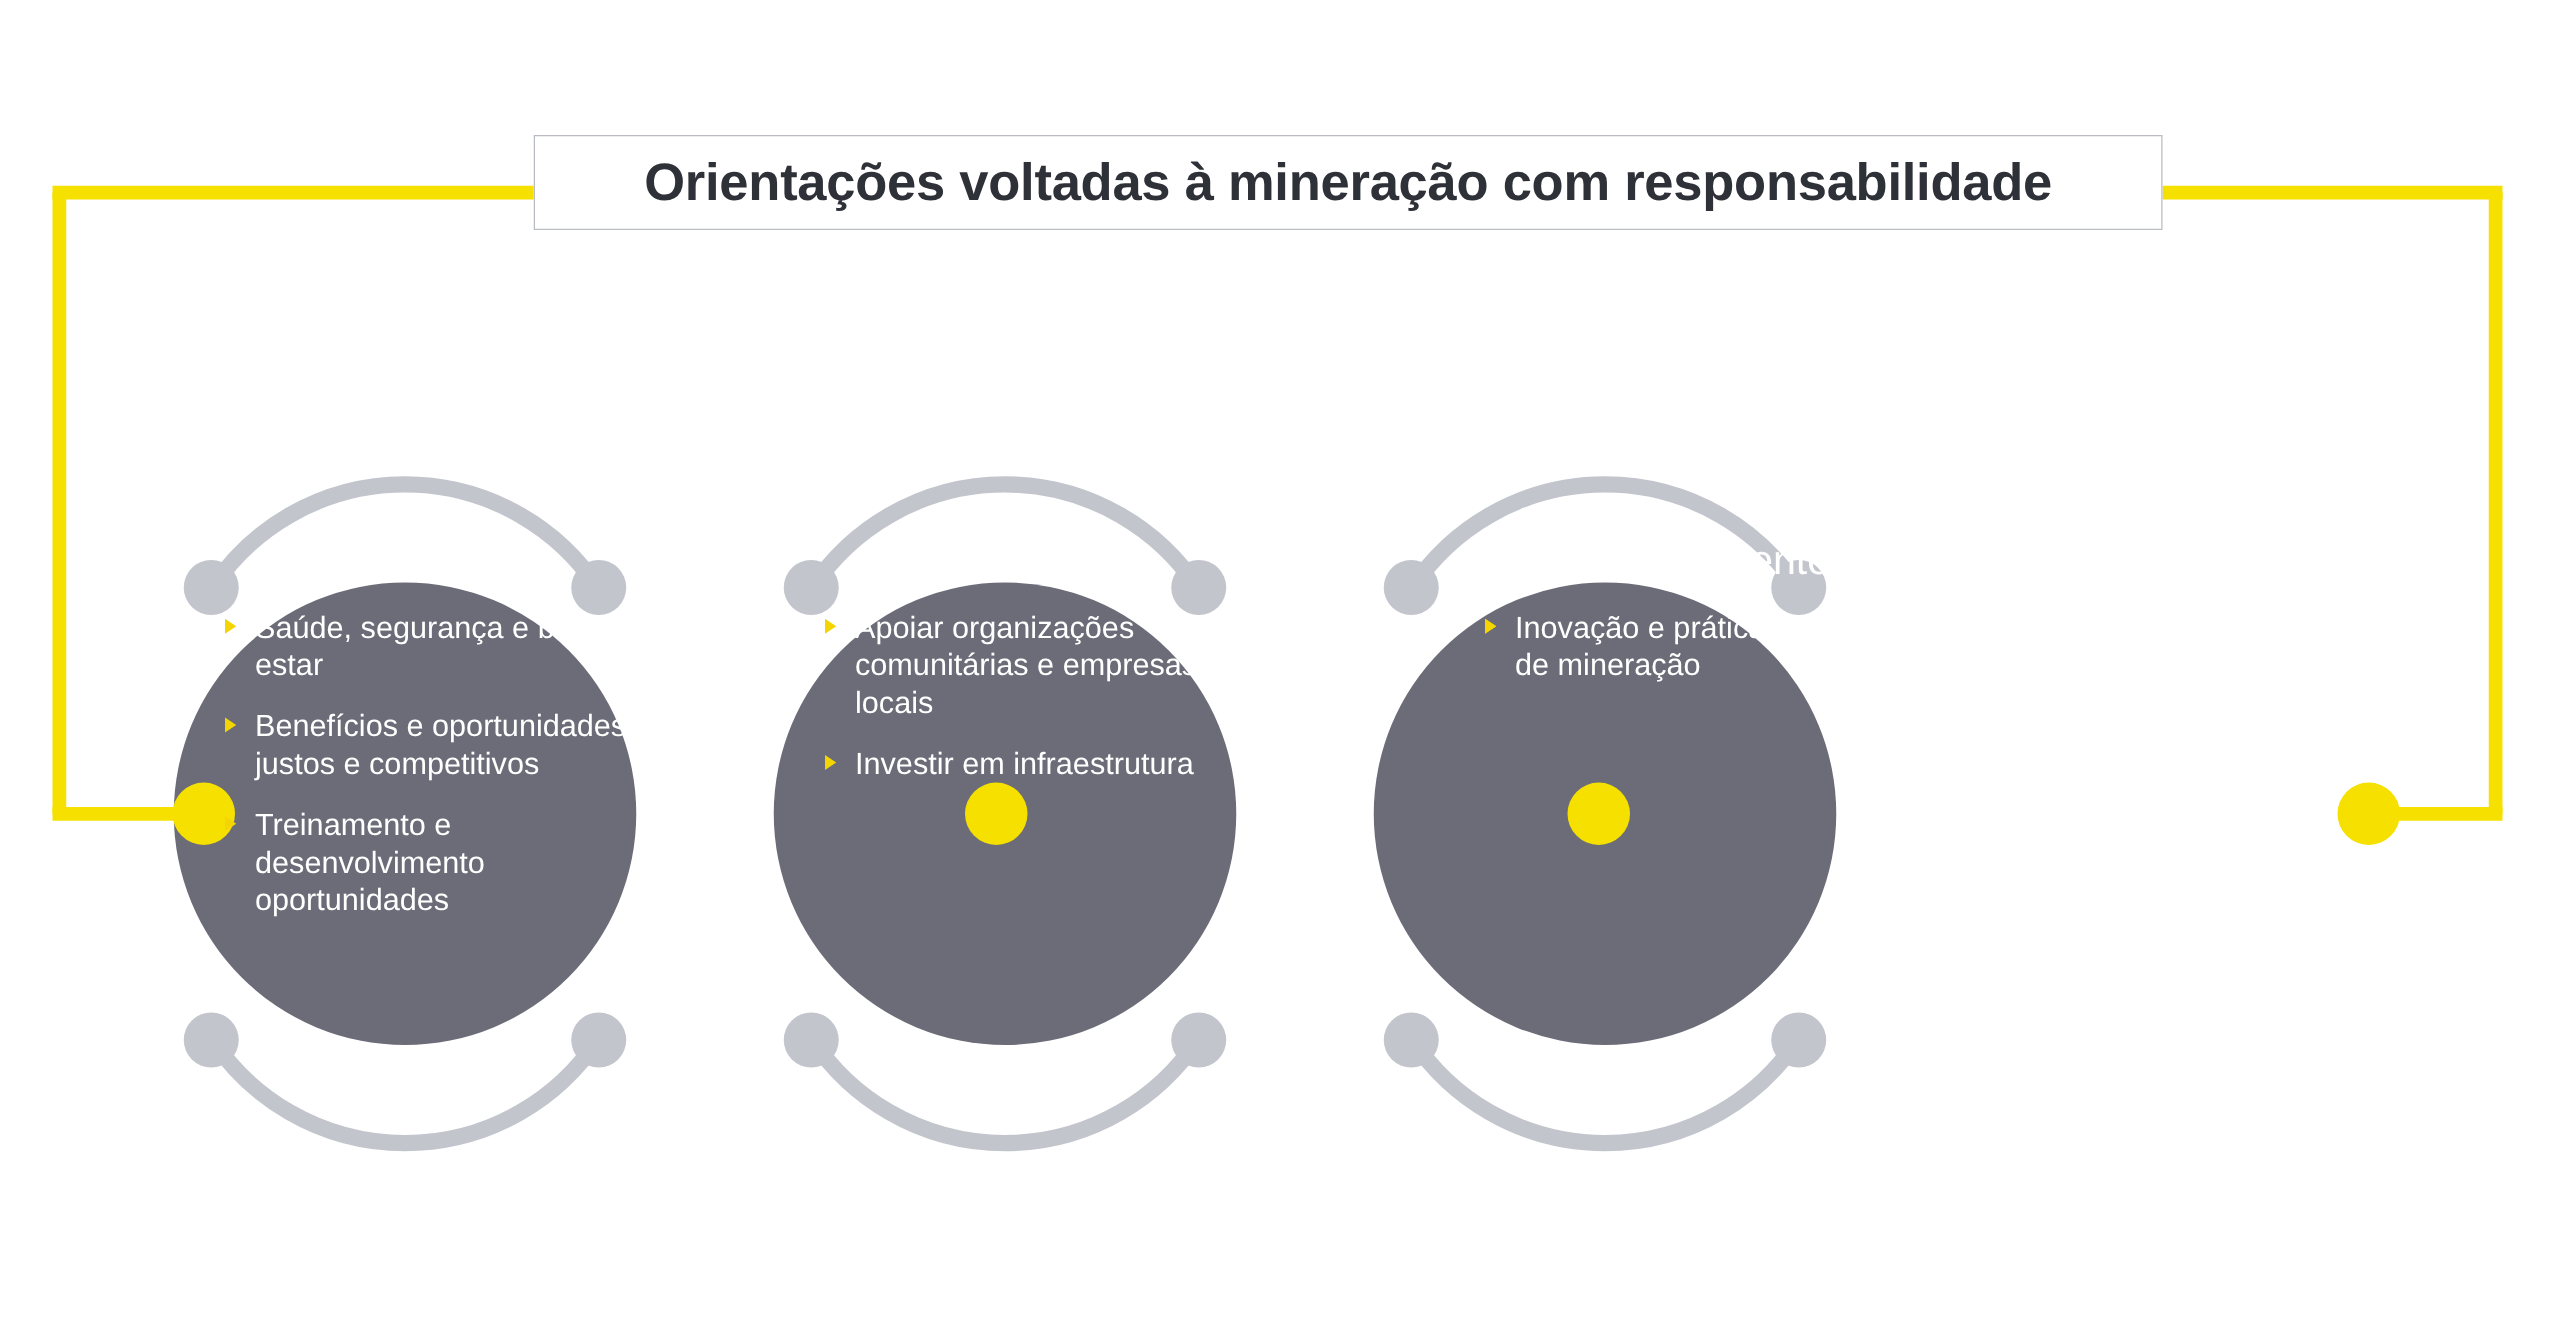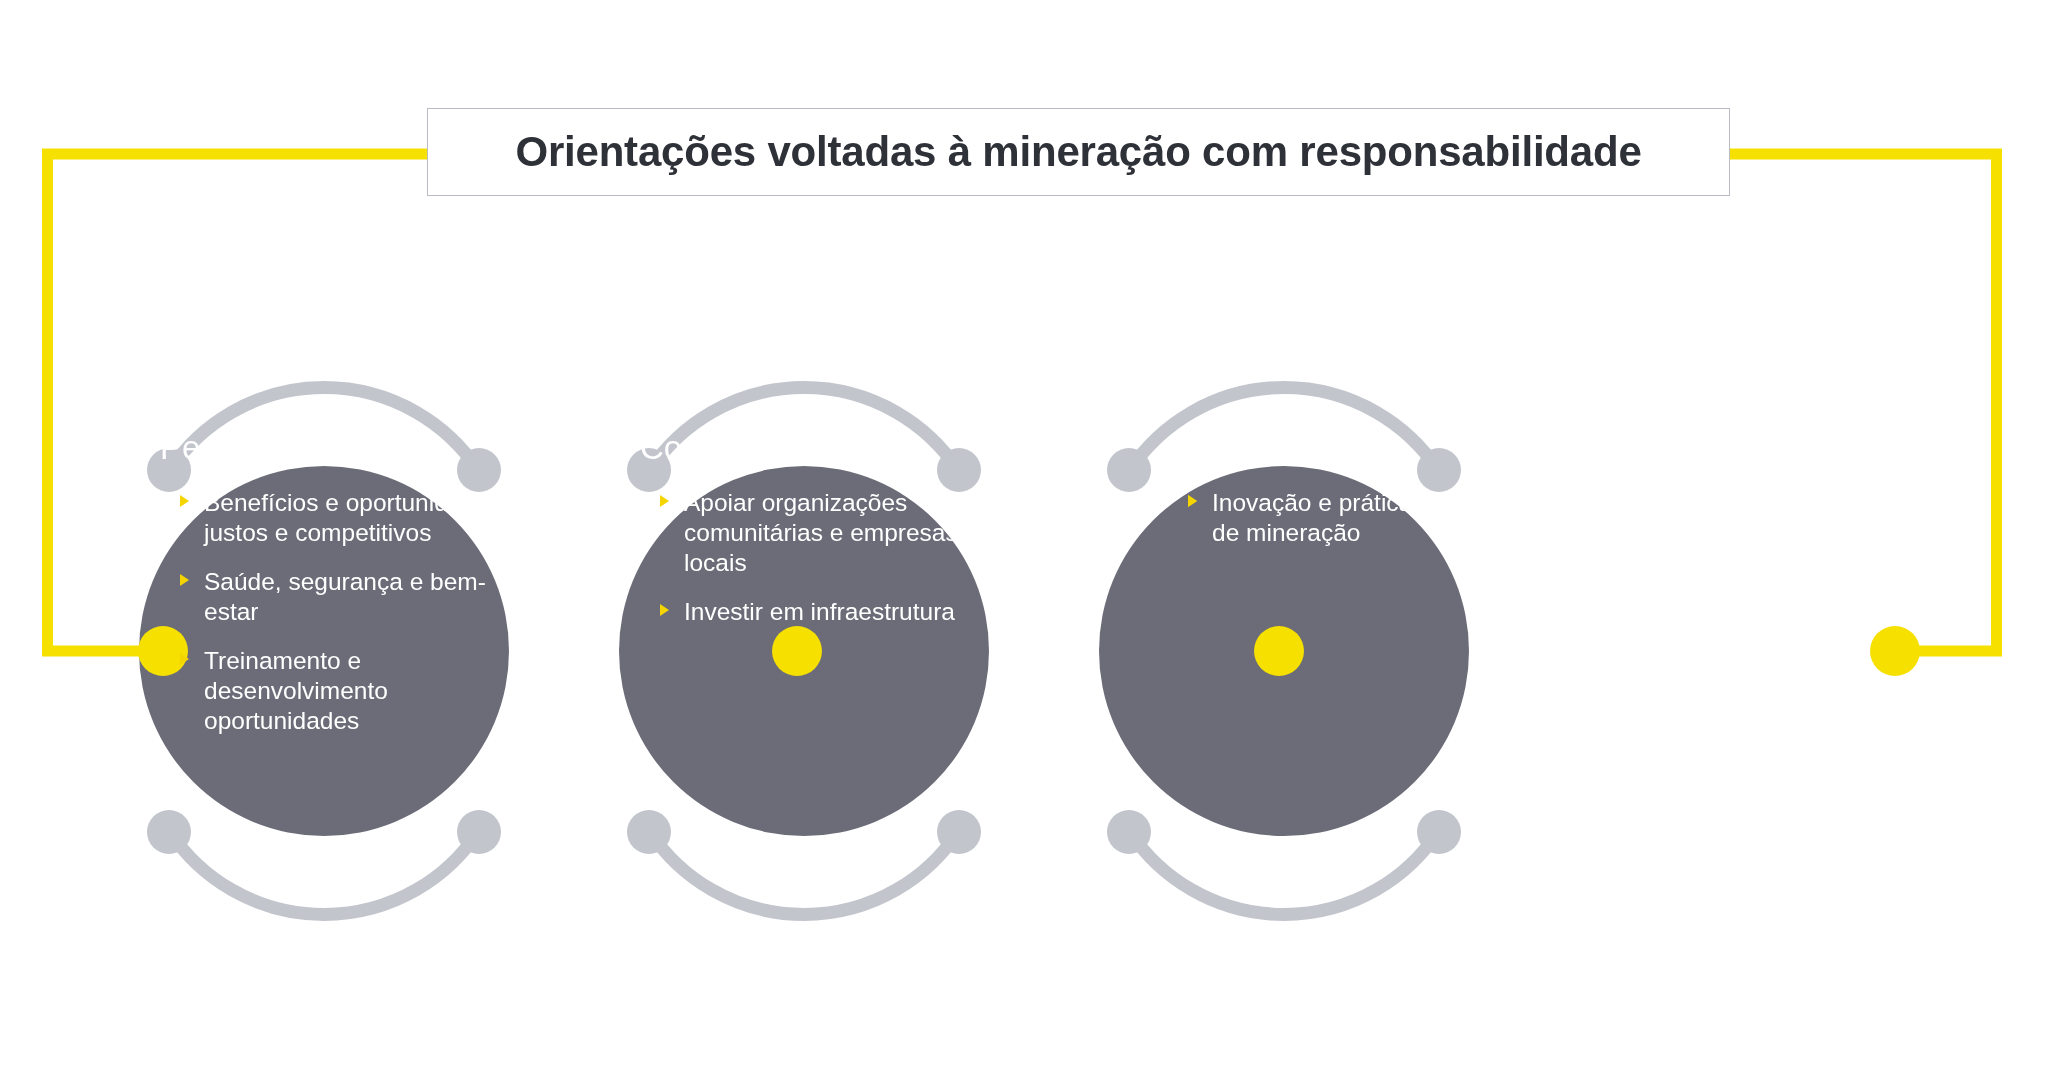--- a/index.html
+++ b/index.html
@@ -2,33 +2,33 @@
 <html><head>
 <meta charset="utf-8">
 <style>
   html,body{margin:0;padding:0;background:#ffffff;}
   body{width:2048px;height:1069px;overflow:hidden;
        font-family:"Liberation Sans","DejaVu Sans",sans-serif;}
   #stage{position:relative;width:2048px;height:1069px;background:#ffffff;}
   #art{position:absolute;inset:0;width:2048px;height:1069px;}
 
   .title-box{
-    position:absolute;left:427px;top:108px;width:1303px;height:88px;
+    position:absolute;left:427px;top:108px;width:1303px;height:76px;
     background:#ffffff;border:1px solid #b9bcc2;
     display:flex;align-items:center;justify-content:center;
     box-sizing:border-box;z-index:5;
   }
   .title-text{
     font-size:42px;font-weight:bold;color:#2e3138;white-space:nowrap;
     letter-spacing:-0.2px;
   }
 
   .node{position:absolute;z-index:4;width:376px;}
   .node-title{
-    text-align:left;color:#ffffff;font-size:33px;font-weight:400;
+    text-align:center;color:#ffffff;font-size:33px;font-weight:400;
     line-height:1.1;margin:0 0 22px 0;
   }
   .bullets{list-style:none;margin:0;padding:0 0 0 18px;}
   .bullet{
     position:relative;color:#ffffff;font-size:24.5px;line-height:1.22;
     margin-bottom:19px;padding-left:26px;
   }
   .bullet:last-child{margin-bottom:0;}
   .tri{
     position:absolute;left:2px;top:7px;width:0;height:0;
@@ -108,25 +108,25 @@
 
   <div class="title-box">
     <span class="title-text">Orientações voltadas à mineração com responsabilidade</span>
   </div>
 
   <div class="node" id="node-1">
     <div class="node-title">Pessoas</div>
     <ul class="bullets">
       <li class="bullet">
         <span class="tri"></span>
-        <span>Benefícios e oportunidades justos e competitivos</span>
+        <span>Saúde, segurança e bem-estar</span>
       </li>
       <li class="bullet">
         <span class="tri"></span>
-        <span>Saúde, segurança e bem-estar</span>
+        <span>Benefícios e oportunidades justos e competitivos</span>
       </li>
       <li class="bullet">
         <span class="tri"></span>
         <span>Treinamento e desenvolvimento oportunidades</span>
       </li>
     </ul>
   </div>
 
   <div class="node" id="node-2">
     <div class="node-title">Comunidade</div>

